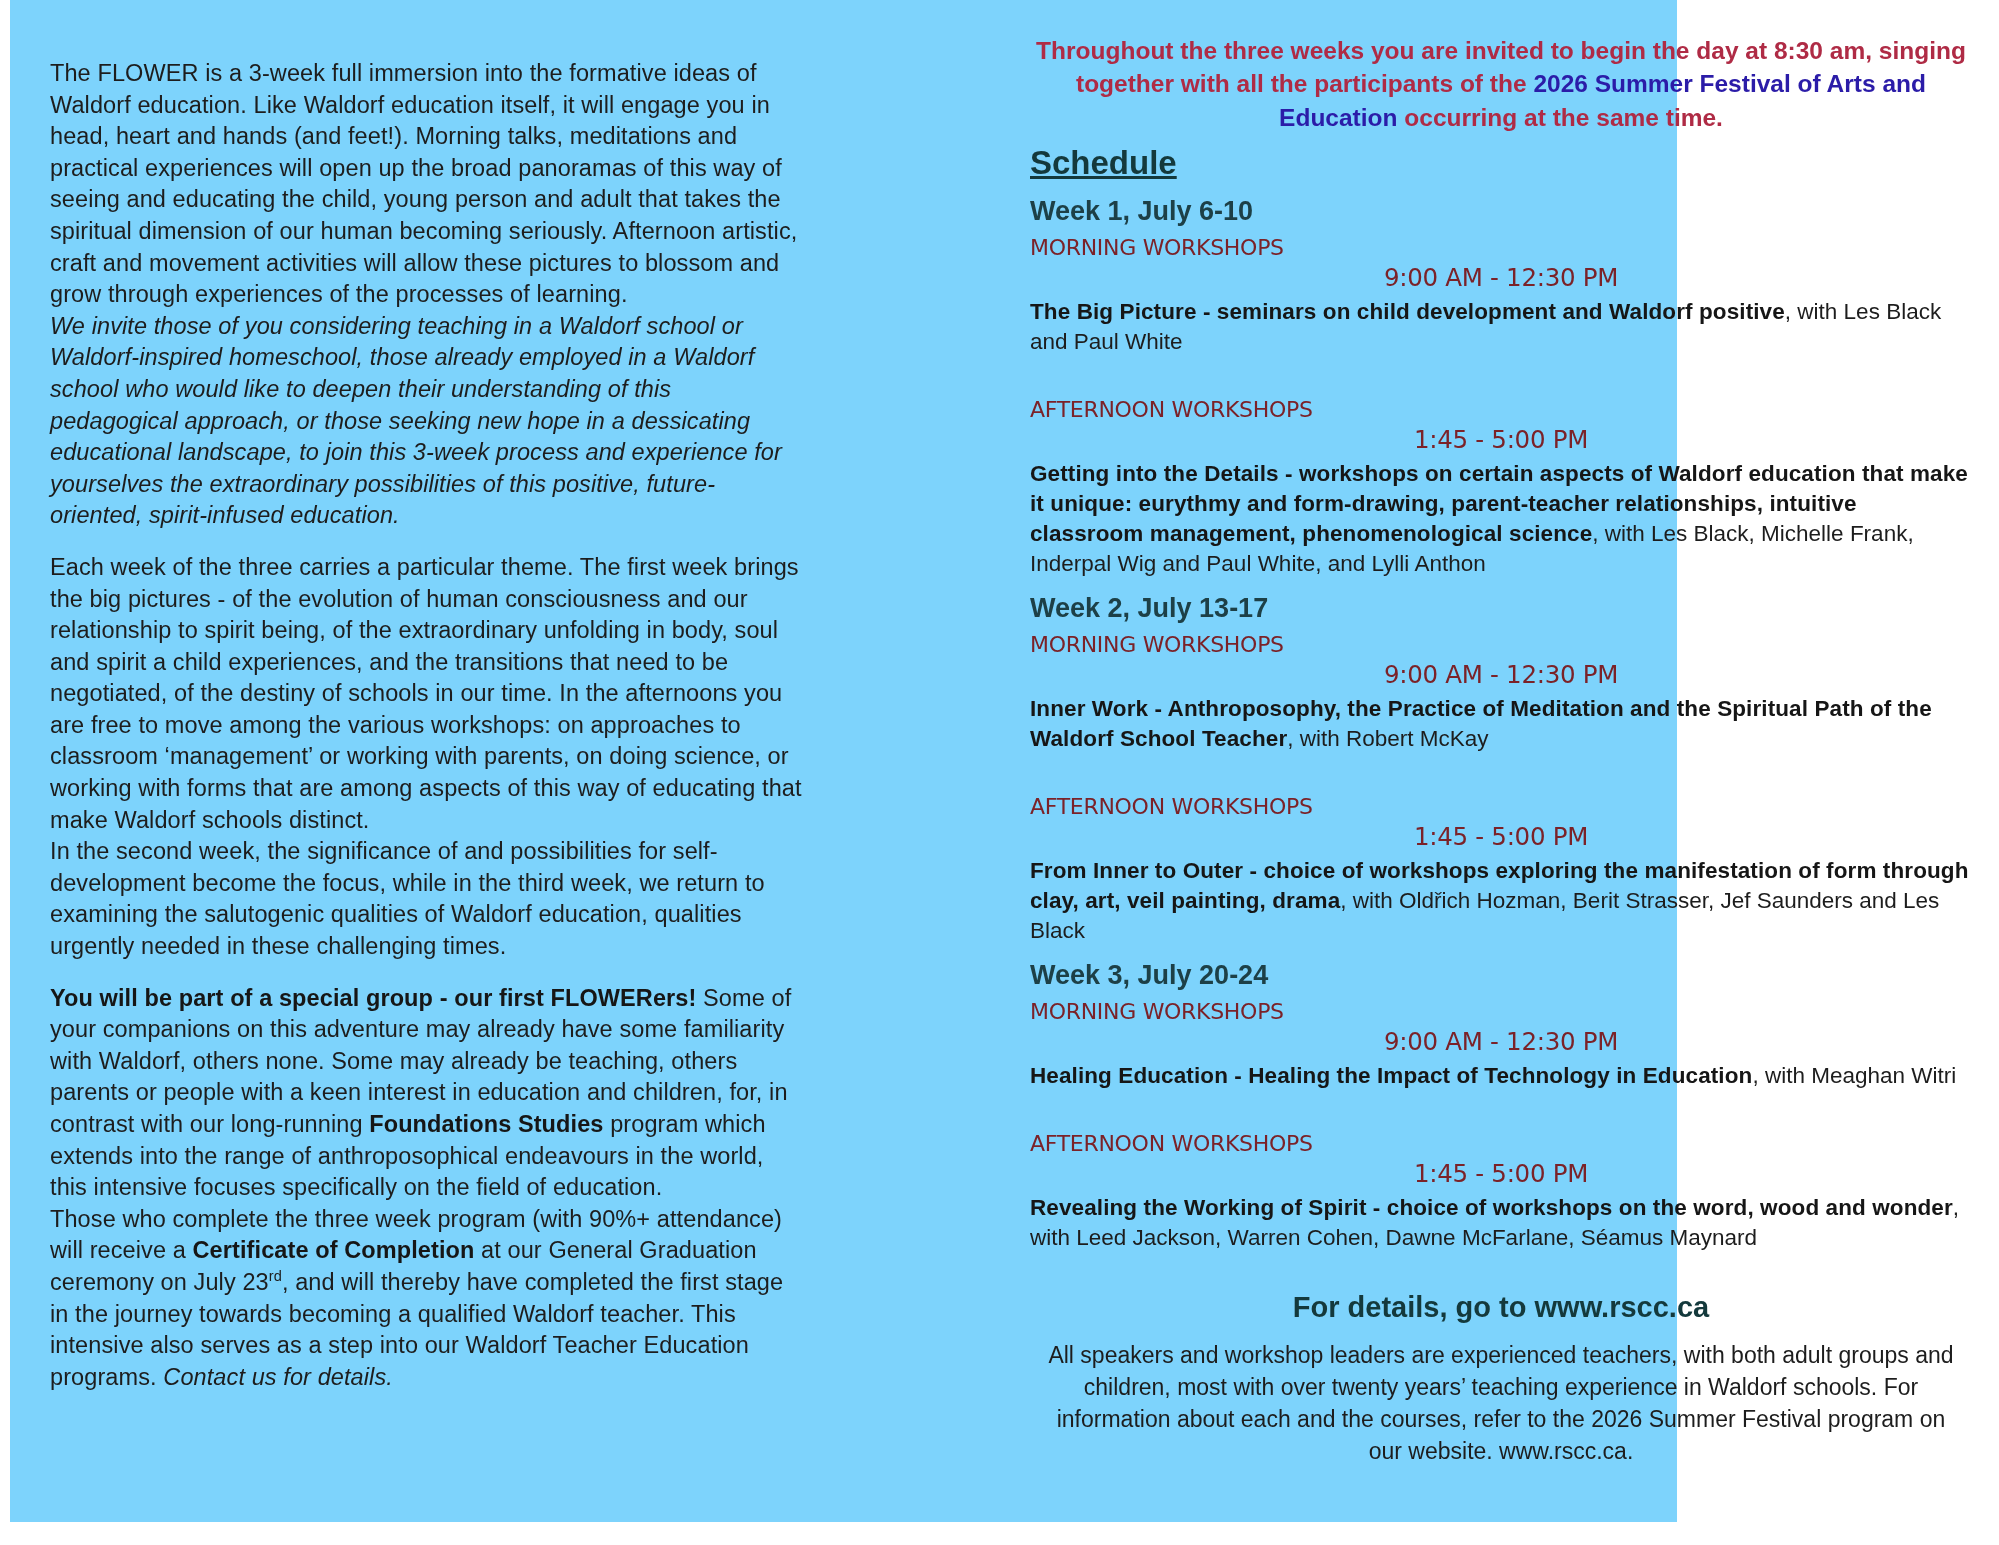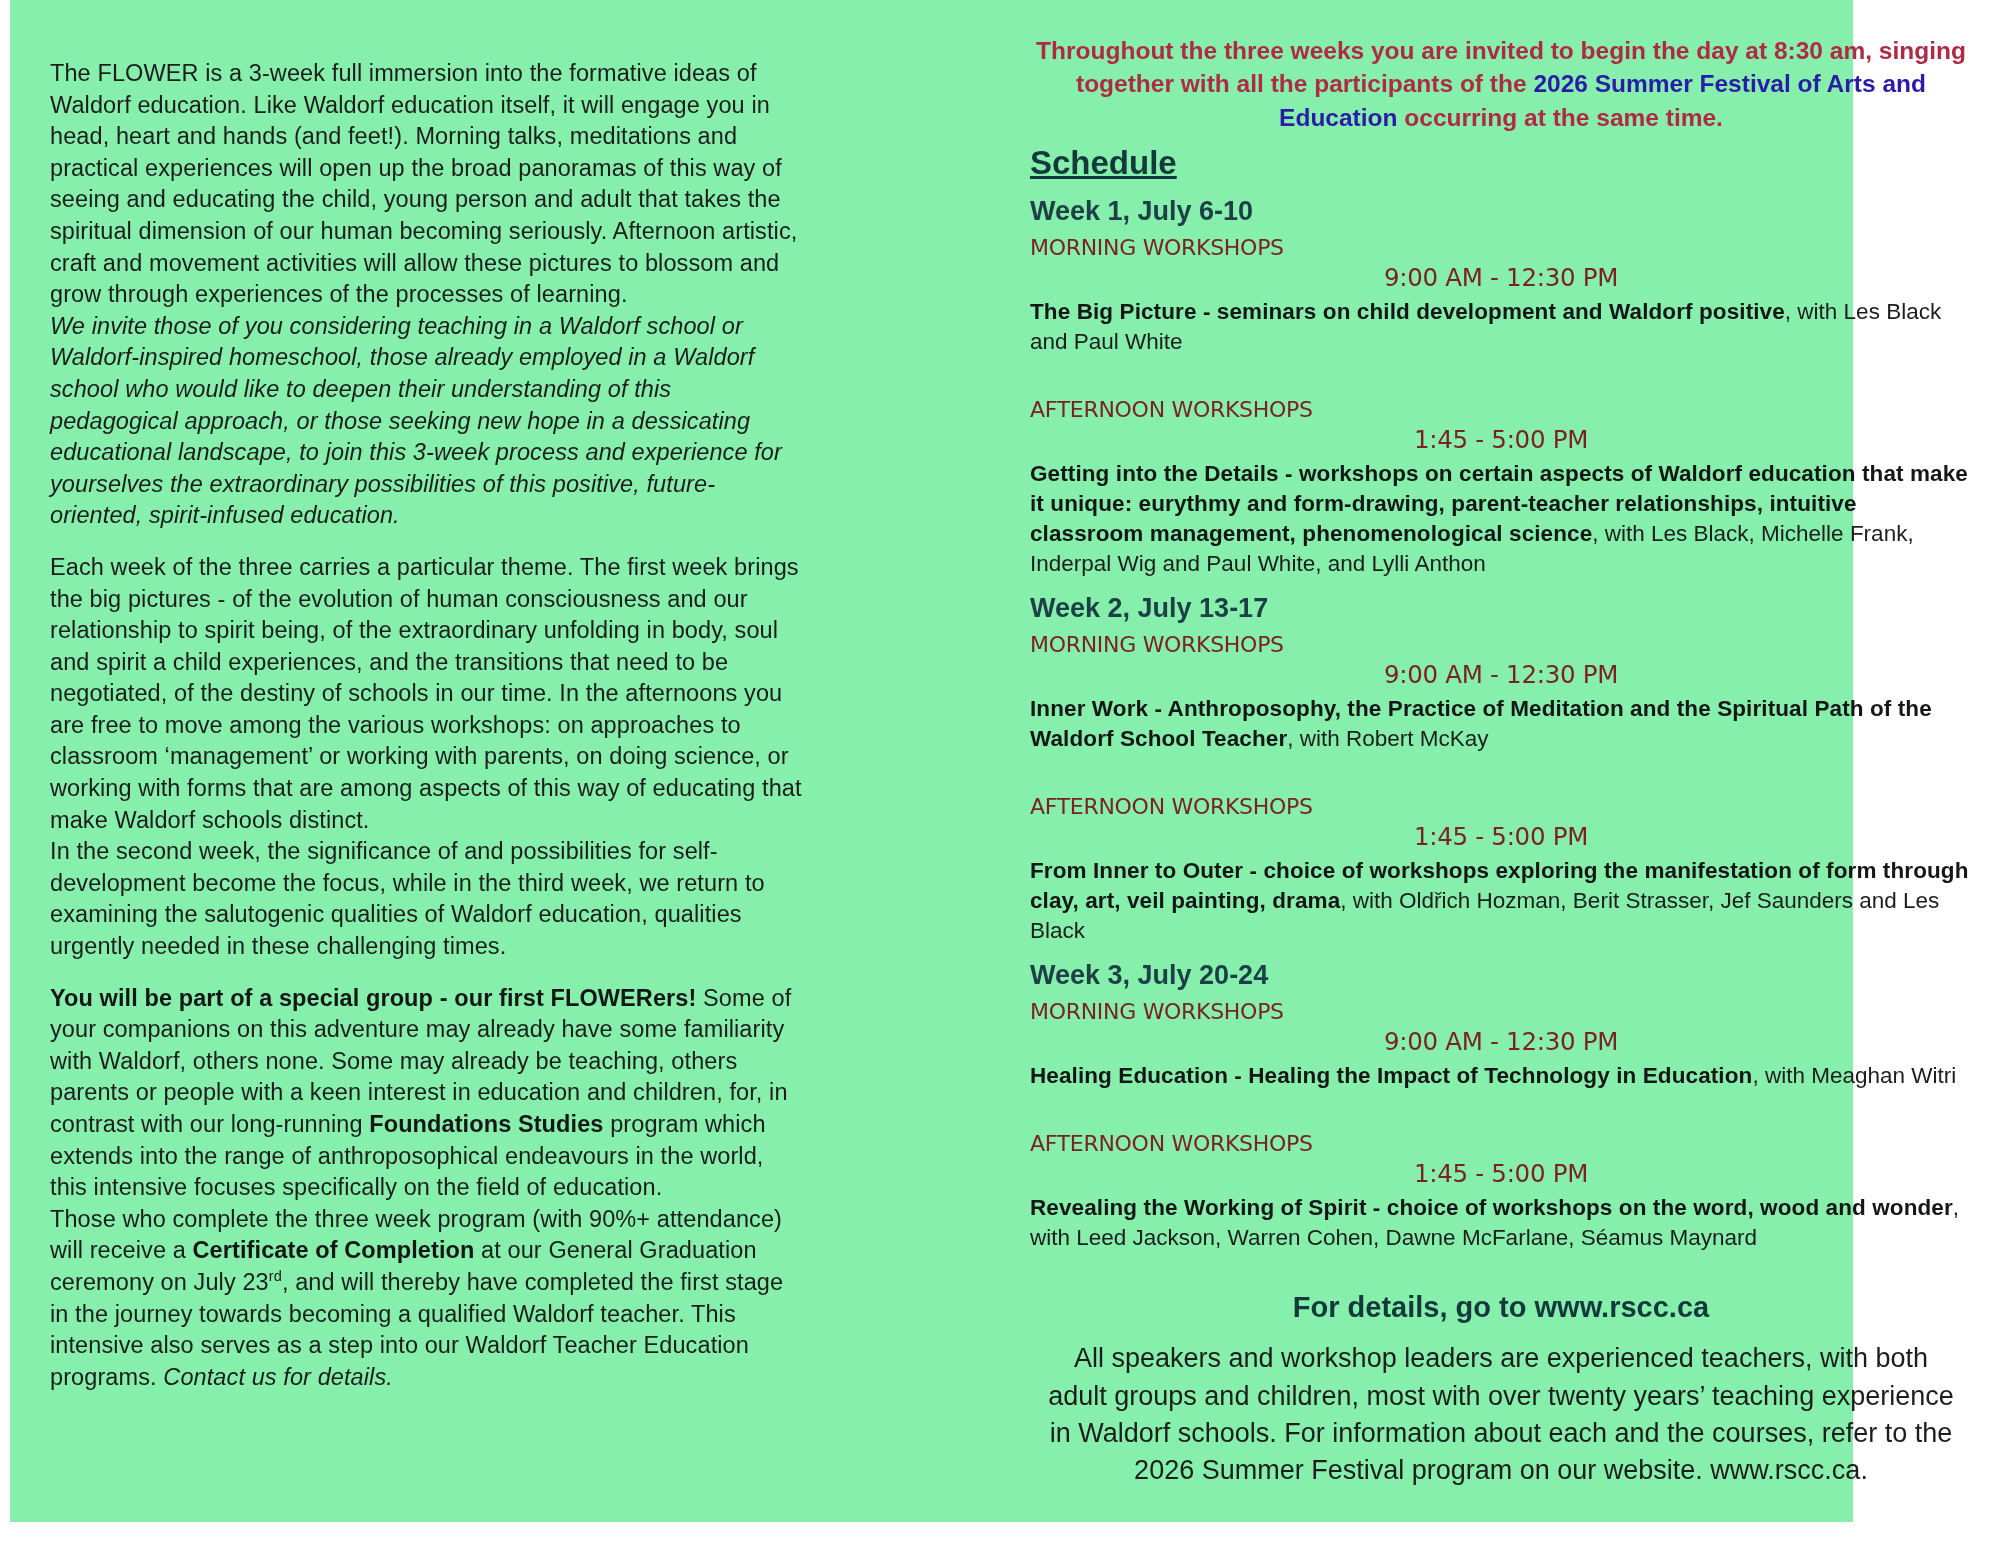--- a/index.html
+++ b/index.html
@@ -6,22 +6,22 @@
   html, body { width: 1999px; height: 1545px; }
   body {
     background: #ffffff;
     font-family: "Liberation Sans", sans-serif;
     overflow: hidden;
     position: relative;
   }
   .page {
     position: absolute;
     left: 10px; top: 0;
-    width: 1843px; height: 1522px;
-    background: #86efac;
+    width: 1667px; height: 1522px;
+    background: #7dd3fc;
   }
   
   .left-col {
     position: absolute;
     left: 40px; top: 58px;
     width: 752px;
     font-size: 23.5px;
     line-height: 1.345;
     color: #1d1d1d;
     letter-spacing: 0.1px;
@@ -88,21 +88,21 @@
   .session:last-child .wdesc { margin-bottom: 10px; }
   .details-h {
     text-align: center;
     font-size: 29px;
     font-weight: bold;
     color: #14393C;
     margin: 38px 0 16px;
   }
   .footer-note {
     text-align: center;
-    font-size: 27px;
+    font-size: 23px;
     line-height: 1.38;
     padding: 0 12px;
   }
 </style>
 </head>
 <body>
 
 <div class="page">
 
   <div class="left-col">

